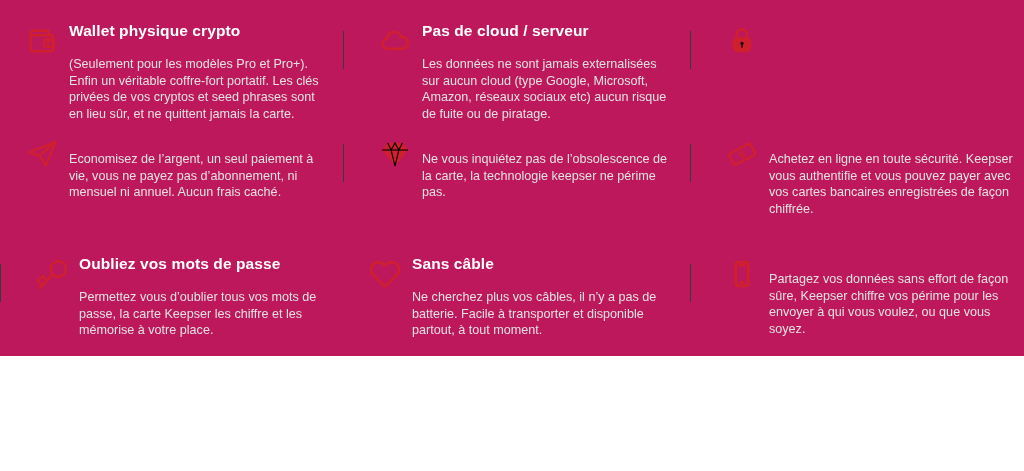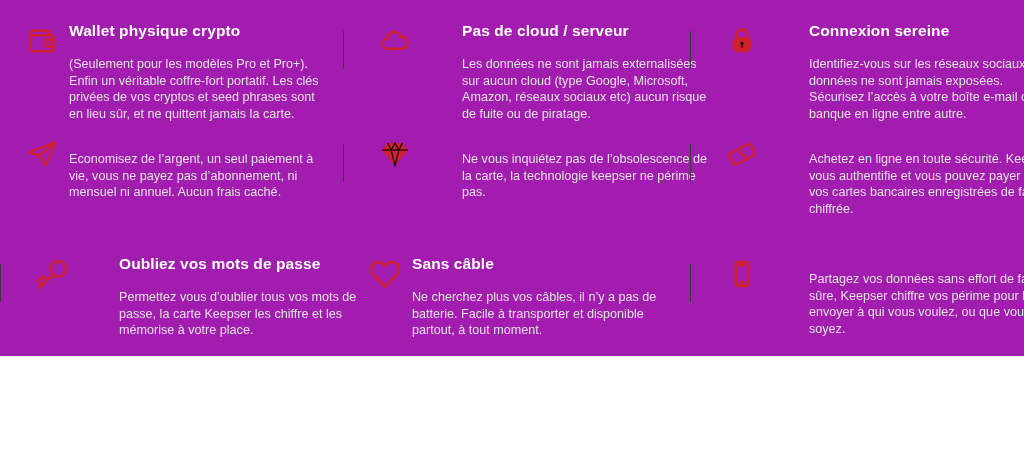--- a/index.html
+++ b/index.html
@@ -1,24 +1,24 @@
 <!DOCTYPE html>
 <html><head>
 <meta charset="utf-8">
 <style>
   * { margin:0; padding:0; box-sizing:border-box; }
   html,body { width:1024px; height:471px; background:#ffffff; overflow:hidden;
               font-family:"Liberation Sans", sans-serif; }
-  .features-section { width:1024px; height:356px; background:#a21caf; padding-top:22px; }
+  .features-section { width:1024px; height:356px; background:#be185d; padding-top:22px; }
   .features-grid { display:grid;
                    grid-template-columns:343px 347px 334px;
                    grid-template-rows:113px 120px 101px; }
   .feature-card { display:flex; align-items:flex-start; position:relative; }
   .col-a { padding-left:25px; }
-  .col-b, .col-c { padding-left:35px;gap:40px; }
+  .col-b, .col-c { padding-left:35px; }
   .col-b::before, .col-c::before {
     content:""; position:absolute; left:0; top:9px; width:1px; height:38px; background:#3a3a3a; }
   .icon-wrap { width:36px; flex:0 0 36px; margin-top:2px; margin-right:8px; }
   .icon-wrap svg { display:block; }
   .feature-title { color:#ffffff; font-size:15.5px; font-weight:bold; letter-spacing:.1px;
                    margin-bottom:5px; white-space:nowrap; }
   .feature-desc { color:#e2e2e2; font-size:12.6px; line-height:16.6px; width:252px;margin-top:16px; }
   .bottom-space { width:1024px; height:115px; background:#ffffff; }
 </style>
 </head>
@@ -56,24 +56,20 @@
 
     <div class="feature-card col-c">
       <span class="icon-wrap">
         <svg width="34" height="34" viewBox="0 0 24 24" fill="none" stroke="#d0202e" stroke-width="1.8" stroke-linecap="round" stroke-linejoin="round">
           <path d="M8.2 10 V7.6 a3.8 3.8 0 0 1 7.6 0 V10"></path>
           <rect x="6.3" y="10" width="11.4" height="9" rx="3" fill="#d0202e"></rect>
           <circle cx="12" cy="13.6" r="1.1" fill="#050505" stroke="none"></circle>
           <rect x="11.55" y="14.1" width="0.9" height="2.7" fill="#050505" stroke="none"></rect>
         </svg>
       </span>
-      <div>
-        <div class="feature-title">Connexion sereine</div>
-        <div class="feature-desc">Identifiez-vous sur les réseaux sociaux, vos données ne sont jamais exposées. Sécurisez l’accès à votre boîte e-mail ou banque en ligne entre autre.</div>
-      </div>
     </div>
 
     <div class="feature-card col-a">
       <span class="icon-wrap">
         <svg width="34" height="34" viewBox="0 0 24 24" fill="none" stroke="#d0202e" stroke-width="1.6" stroke-linecap="round" stroke-linejoin="round">
           <path d="M21.5 3.5 L10.2 13.2"></path>
           <path d="M21.5 3.5 L14.8 20 L10.2 13.2 L3 10.8 Z"></path>
         </svg>
       </span>
       <div>

